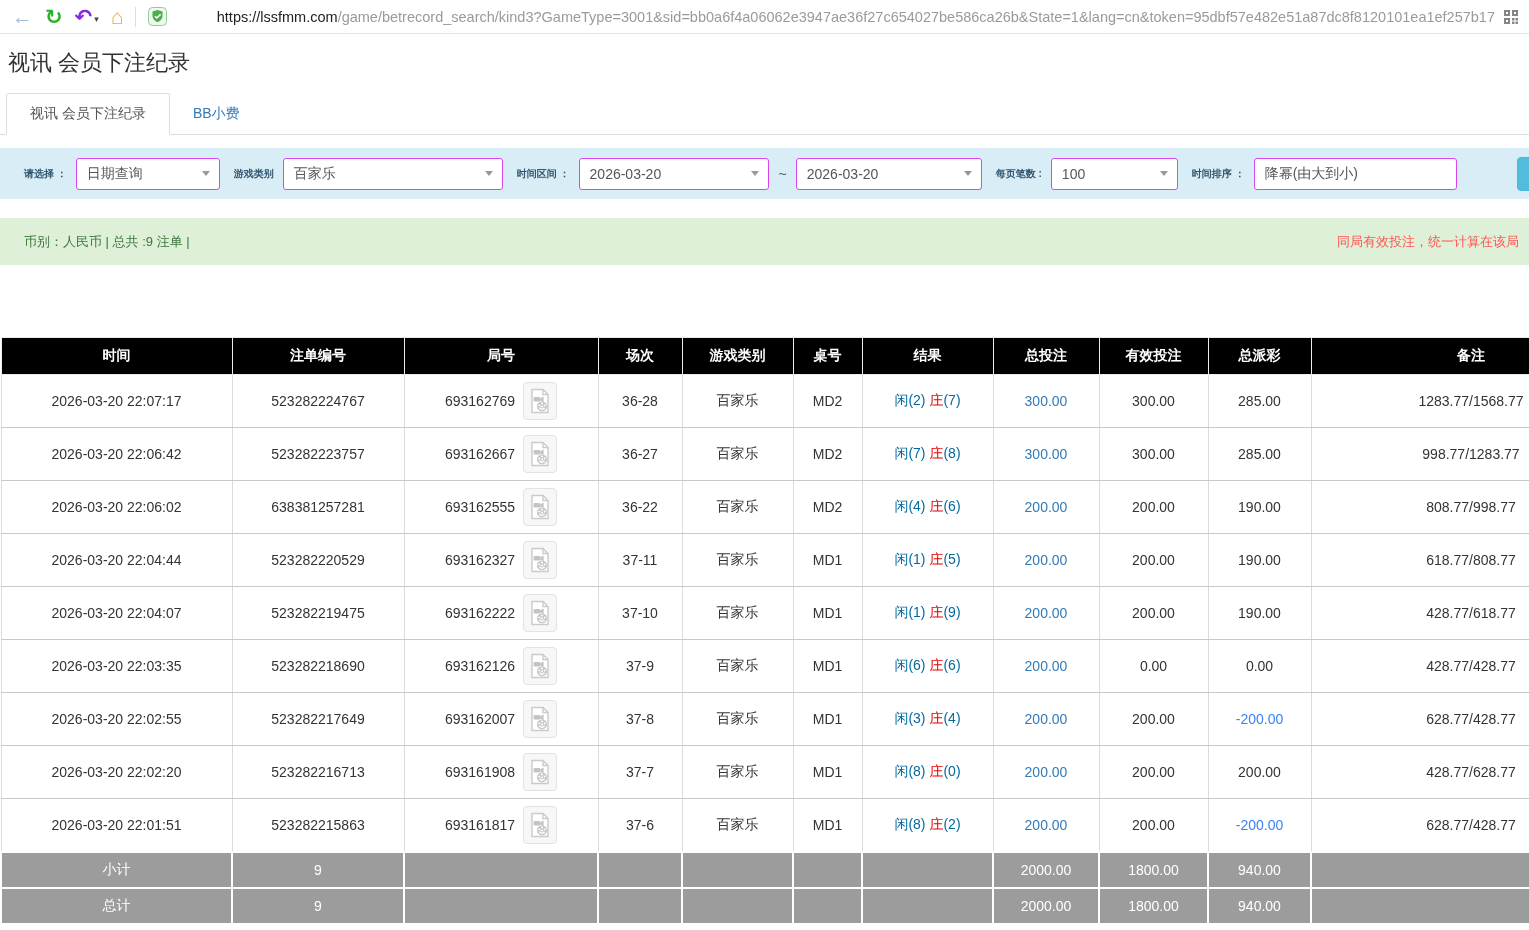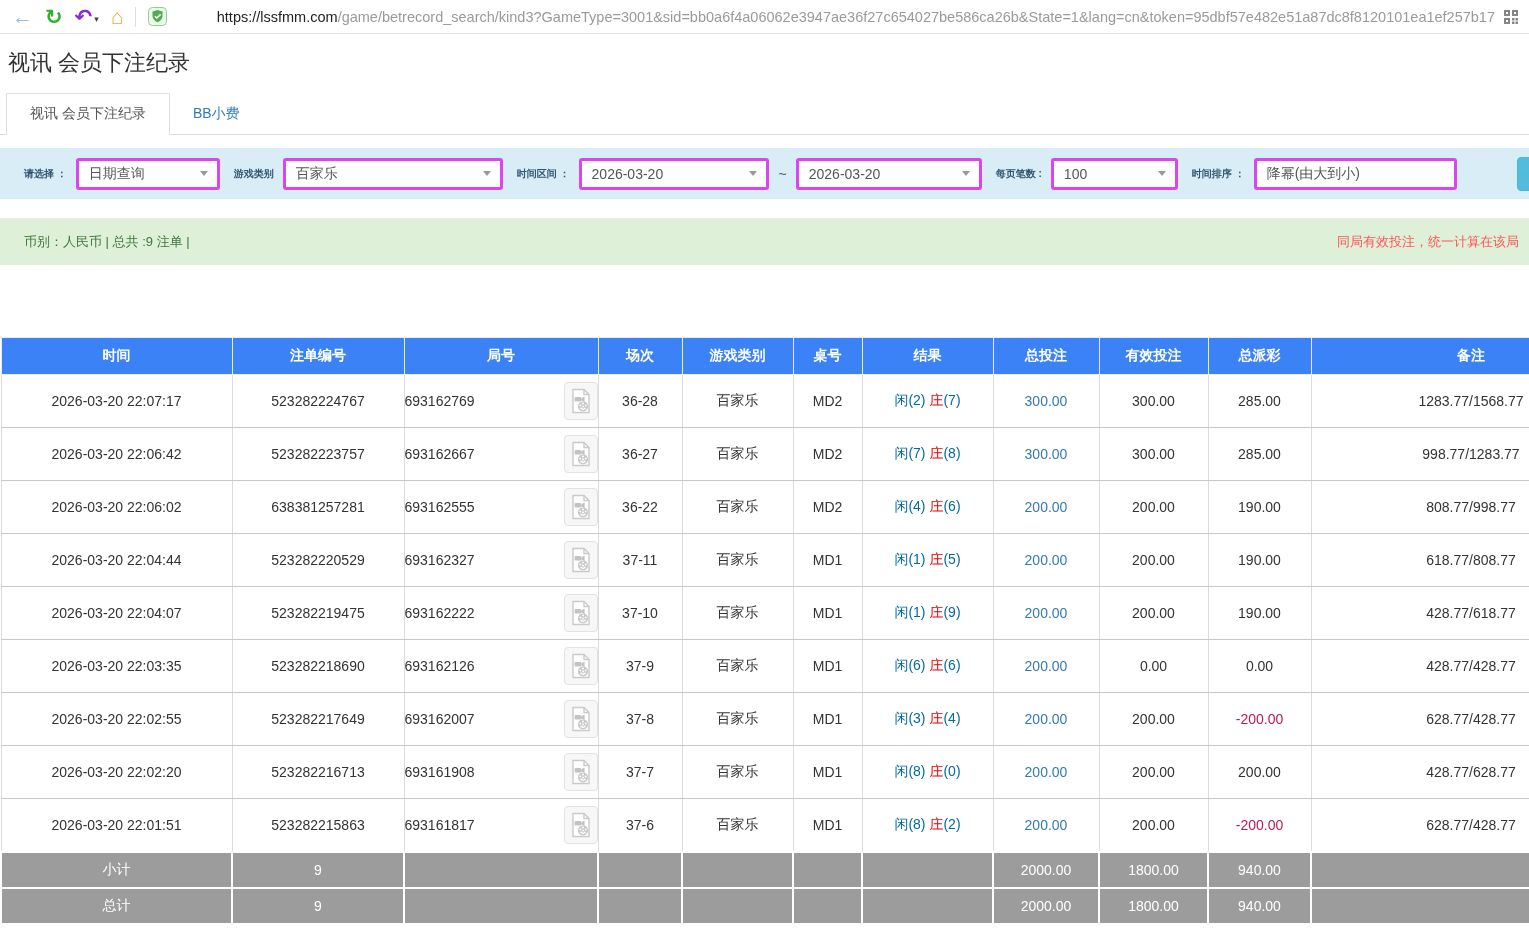--- a/index.html
+++ b/index.html
@@ -27,50 +27,50 @@
   .tabs { display:flex; align-items:flex-end; border-bottom:1px solid #ddd; margin-top:15px; padding-left:6px; }
   .tab { font-size:14px; padding:11px 23px; cursor:pointer; white-space:nowrap; }
   .tab.active { color:#555; background:#fff; border:1px solid #ddd; border-bottom:1px solid #fff;
     margin-bottom:-1px; border-radius:2px 2px 0 0; }
   .tab.link { color:#337ab7; }
 
   
   .filter-bar { margin-top:13px; background:#d9edf7; height:51px; display:flex; align-items:center;
     padding-left:24px; position:relative; overflow:hidden; }
   .f-label { font-size:10px; font-weight:bold; color:#31556e; margin-right:9px; white-space:nowrap; }
-  .select-box { background:#fff; border:3px solid #d946ef; border-radius:3px; height:32px;
+  .select-box { background:#fff; border:1px solid #d946ef; border-radius:3px; height:32px;
     display:flex; align-items:center; justify-content:space-between; padding:0 9px 0 10px;
     font-size:14px; color:#555; margin-right:14px; cursor:pointer; flex:none; }
   .caret { width:0; height:0; border-left:4px solid transparent; border-right:4px solid transparent;
     border-top:5px solid #999; margin-left:8px; flex:none; }
   .tilde { color:#555; font-size:14px; margin:0 9px 0 -4px; }
   .search-btn { position:absolute; left:1517px; top:9px; height:34px; width:74px; background:#53bbdc;
     border:1px solid #46b8da; border-radius:4px; color:#fff; font-size:14px; text-align:left;
     padding-left:14px; cursor:pointer; font-family:inherit; }
 
   
   .summary-bar { margin-top:19px; background:#dff0d8; height:47px; line-height:47px;
     position:relative; overflow:hidden; font-size:13px; white-space:nowrap; }
   .summary-left { color:#3c763d; padding-left:24px; }
   .summary-right { position:absolute; left:1337px; top:0; color:#f55; }
 
   
   .table-wrap { margin-top:72px; width:1529px; overflow:hidden; }
   table { width:1630px; border-collapse:collapse; table-layout:fixed; text-align:center;
     font-size:14px; color:#333; }
-  thead th { background:#3b82f6; color:#fff; font-weight:bold; height:37px;
+  thead th { background:#000000; color:#fff; font-weight:bold; height:37px;
     border:1px solid #ececec; }
   tbody td { background:#fff; height:53px; border:1px solid #dcdcdc; border-bottom-color:#c9c9c9; }
-  .round-wrap { display:flex; align-items:center; justify-content:space-between; gap:8px; }
+  .round-wrap { display:flex; align-items:center; justify-content:center; gap:8px; }
   .video-btn { width:34px; height:38px; background:#f7f7f7; border:1px solid #e2e2e2;
     border-radius:4px; display:flex; align-items:center; justify-content:center; cursor:pointer; }
   .bet-link { color:#337ab7; text-decoration:none; cursor:pointer; }
   .res-blue { color:#0369a1; }
   .res-red { color:#e60000; }
-  .neg { color:#be185d; }
+  .neg { color:#3b82f6; }
   tfoot td { background:#9c9c9c; color:#fff; height:36px; border:2px solid #fff; }
 </style>
 </head>
 <body>
 
 <div class="browser-bar">
   <span class="nav-icon icon-back">←</span>
   <span class="nav-icon icon-refresh">↻</span>
   <span class="undo-group">
     <span class="nav-icon icon-undo">↶</span>

